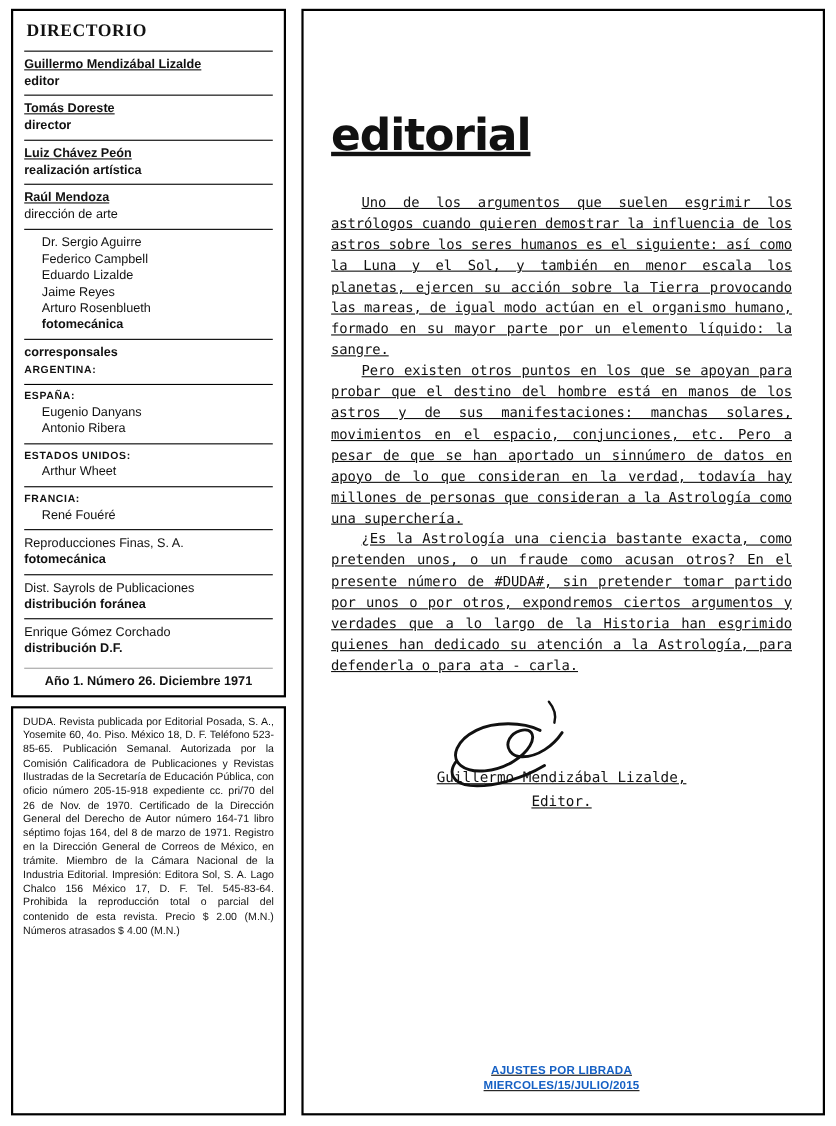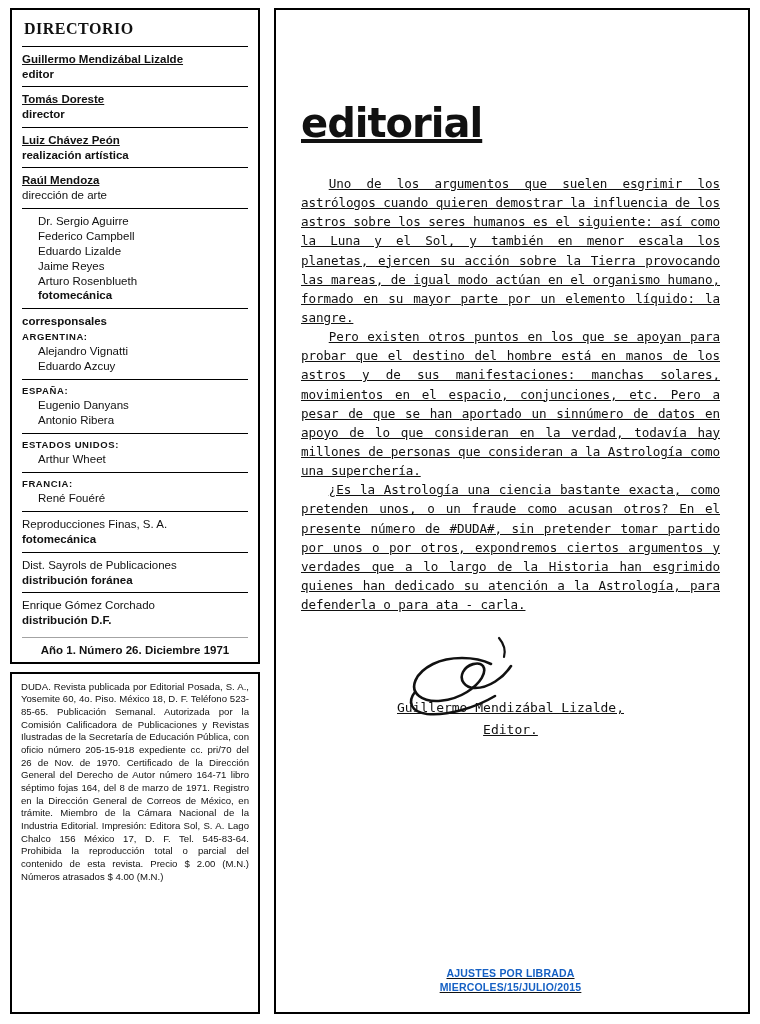--- a/index.html
+++ b/index.html
@@ -180,24 +180,20 @@
         <div>Federico Campbell</div>
         <div>Eduardo Lizalde</div>
         <div>Jaime Reyes</div>
         <div>Arturo Rosenblueth</div>
         <div class="dir-role">fotomecánica</div>
       </div>
 
       <div class="dir-entry">
         <div class="corr-label">corresponsales</div>
         <div class="country">ARGENTINA:</div>
-        <div class="name-list">
-          <div>Alejandro Vignatti</div>
-          <div>Eduardo Azcuy</div>
-        </div>
       </div>
 
       <div class="dir-entry">
         <div class="country">ESPAÑA:</div>
         <div class="name-list">
           <div>Eugenio Danyans</div>
           <div>Antonio Ribera</div>
         </div>
       </div>
 

